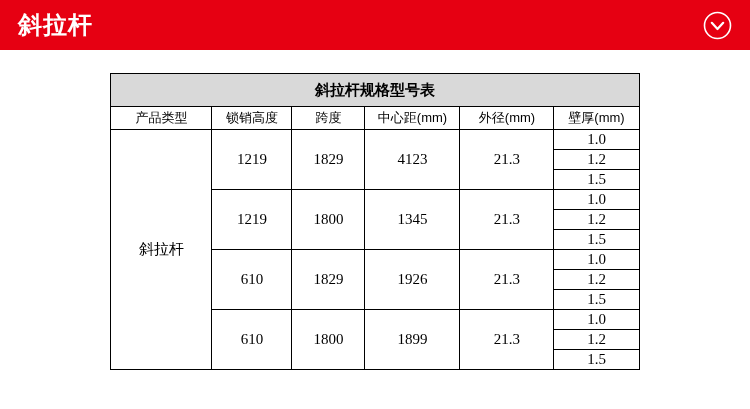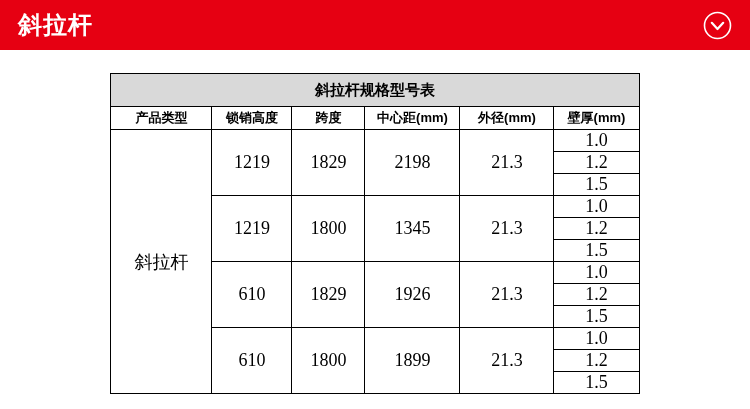--- a/index.html
+++ b/index.html
@@ -38,25 +38,25 @@
     border:1px solid var(--border);
     text-align:center;vertical-align:middle;padding:0;
     color:#000;overflow:hidden;white-space:nowrap;
   }
   tr.title-row td{
     background:var(--title-bg);
     height:33px;font-size:15px;font-weight:bold;
     font-family:"Liberation Sans","DejaVu Sans",sans-serif;
   }
   tr.head-row th{
-    height:23px;font-size:13px;font-weight:bold;background:#ffffff;
+    height:23px;font-size:13px;font-weight:normal;background:#ffffff;
     font-family:"Liberation Sans","DejaVu Sans",sans-serif;
   }
   tr.data-row td{
-    height:20px;font-size:18px;
+    height:20px;font-size:15px;
     font-family:"Liberation Serif","DejaVu Serif",serif;
   }
   td.product-cell{font-size:14px;}
   
   td.seamless{border-top:none;border-bottom:none;}
 </style>
 </head>
 <body>
 
 <header class="topbar">
@@ -93,21 +93,21 @@
       <th>跨度</th>
       <th>中心距(mm)</th>
       <th>外径(mm)</th>
       <th>壁厚(mm)</th>
     </tr>
 
     <tr class="data-row">
       <td rowspan="12" class="product-cell">斜拉杆</td>
       <td rowspan="3" class="seamless">1219</td>
       <td rowspan="3" class="seamless">1829</td>
-      <td rowspan="3">2198</td>
+      <td rowspan="3">4123</td>
       <td rowspan="3">21.3</td>
       <td>1.0</td>
     </tr>
     <tr class="data-row">
           <td>1.2</td>
         </tr>
     <tr class="data-row">
           <td>1.5</td>
         </tr>
 

